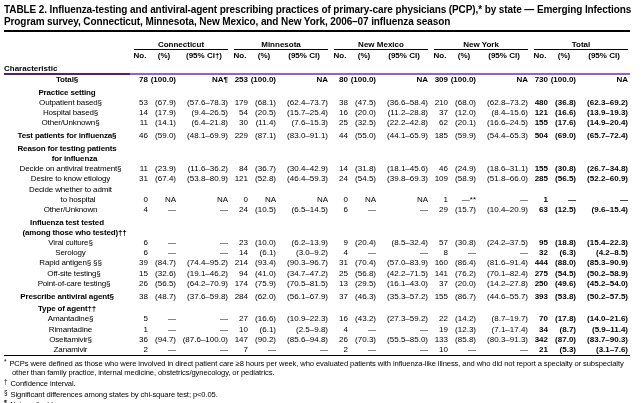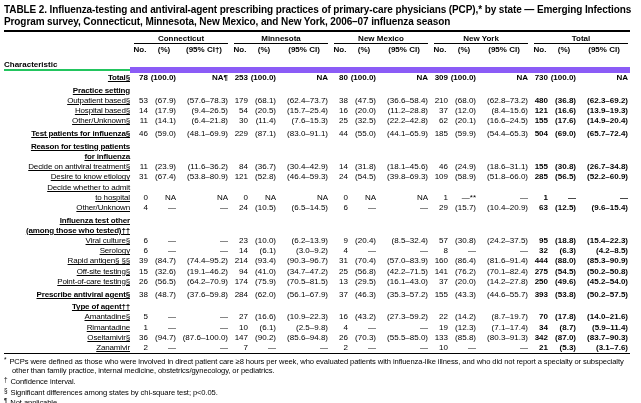--- a/index.html
+++ b/index.html
@@ -15,28 +15,28 @@
   }
   table {
     border-collapse:collapse; table-layout:fixed; width:626px;
     border-top:2px solid #000; border-bottom:1.5px solid #000;
   }
   col.c-char { width:126px; }
   col.c-no { width:20px; }
   col.c-pct { width:28px; }
   col.c-ci { width:52px; }
   thead th { font-weight:bold; font-size:8px; padding:0; }
-  th.grp { padding-top:1px; }
+  th.grp { padding-top:7px; }
   .grp-u { border-bottom:1px solid #000; text-align:center; margin:0 2px 0 4px; padding:1px 0 0 0; }
-  th.colh { border-bottom:6px solid #8b5cf6; text-align:center; padding:1px 0 13px 0; white-space:nowrap; }
-  th.char-h { text-align:left; vertical-align:bottom; border-bottom:2px solid #22c55e; font-size:8px; }
+  th.colh { border-bottom:2px solid #8b5cf6; text-align:center; padding:1px 0 13px 0; white-space:nowrap; }
+  th.char-h { text-align:left; vertical-align:bottom; border-bottom:2px solid #4c1d95; font-size:8px; }
   tbody td { font-size:8px; line-height:10.2px; vertical-align:bottom; padding:0; }
   td.num { text-align:right; padding-right:2px; white-space:nowrap; }
   td.gstart { padding-left:3px; }
-  td.char-cell { text-align:right; white-space:nowrap; letter-spacing:-0.15px;text-decoration:underline; }
+  td.char-cell { text-align:center; white-space:nowrap; letter-spacing:-0.15px; }
   .indent-1 { padding-left:7px; }
   .indent-2 { padding-left:14px; }
   .bold { font-weight:bold; }
   tr.sp td { padding-top:2.5px; }
   .cont { margin-left:15px; }
   .footnotes { margin-top:2px; font-size:7.6px; line-height:8.8px; letter-spacing:-0.1px; }
   .fn { padding-left:8px; text-indent:-8px; }
   .fn .sym { font-size:6.4px; vertical-align:2px; margin-right:1px; }
 </style>
 </head>
@@ -265,21 +265,21 @@
         <td class="num">—</td>
         <td class="num">—</td>
         <td class="num gstart">29</td>
         <td class="num">(15.7)</td>
         <td class="num">(10.4–20.9)</td>
         <td class="num gstart bold">63</td>
         <td class="num bold">(12.5)</td>
         <td class="num bold">(9.6–15.4)</td>
       </tr>
       <tr class="sp">
-        <td class="char-cell indent-0 bold"><span>Influenza test other</span><br><span class="cont">(among those who tested)††</span></td>
+        <td class="char-cell indent-0 bold"><span>Influenza test tested</span><br><span class="cont">(among those who tested)††</span></td>
         <td colspan="15"></td>
       </tr>
       <tr>
         <td class="char-cell indent-1"><span>Viral culture§</span></td>
         <td class="num gstart">6</td>
         <td class="num">—</td>
         <td class="num">—</td>
         <td class="num gstart">23</td>
         <td class="num">(10.0)</td>
         <td class="num">(6.2–13.9)</td>
@@ -338,21 +338,21 @@
         <td class="num">(41.0)</td>
         <td class="num">(34.7–47.2)</td>
         <td class="num gstart">25</td>
         <td class="num">(56.8)</td>
         <td class="num">(42.2–71.5)</td>
         <td class="num gstart">141</td>
         <td class="num">(76.2)</td>
         <td class="num">(70.1–82.4)</td>
         <td class="num gstart bold">275</td>
         <td class="num bold">(54.5)</td>
-        <td class="num bold">(50.2–50.8)</td>
+        <td class="num bold">(50.2–58.9)</td>
       </tr>
       <tr>
         <td class="char-cell indent-2"><span>Point-of-care testing§</span></td>
         <td class="num gstart">26</td>
         <td class="num">(56.5)</td>
         <td class="num">(64.2–70.9)</td>
         <td class="num gstart">174</td>
         <td class="num">(75.9)</td>
         <td class="num">(70.5–81.5)</td>
         <td class="num gstart">13</td>
@@ -370,21 +370,21 @@
         <td class="num gstart">38</td>
         <td class="num">(48.7)</td>
         <td class="num">(37.6–59.8)</td>
         <td class="num gstart">284</td>
         <td class="num">(62.0)</td>
         <td class="num">(56.1–67.9)</td>
         <td class="num gstart">37</td>
         <td class="num">(46.3)</td>
         <td class="num">(35.3–57.2)</td>
         <td class="num gstart">155</td>
-        <td class="num">(43.3)</td>
+        <td class="num">(86.7)</td>
         <td class="num">(44.6–55.7)</td>
         <td class="num gstart bold">393</td>
         <td class="num bold">(53.8)</td>
         <td class="num bold">(50.2–57.5)</td>
       </tr>
       <tr class="sp">
         <td class="char-cell indent-0 bold"><span>Type of agent††</span></td>
         <td colspan="15"></td>
       </tr>
       <tr>

